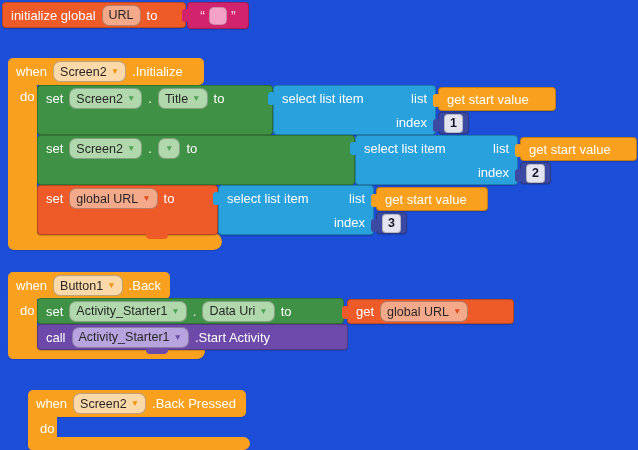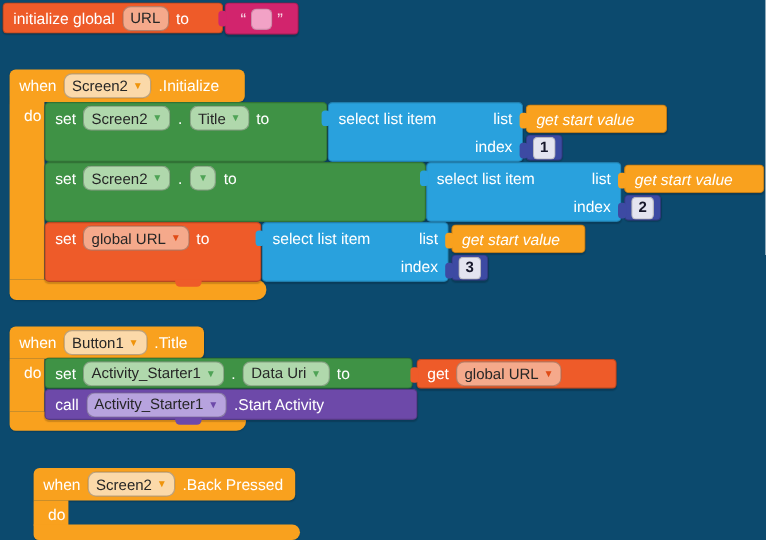--- a/index.html
+++ b/index.html
@@ -1,24 +1,24 @@
 <!DOCTYPE html>
 <html><head>
 <meta charset="utf-8">
 <style>
   html,body{margin:0;padding:0;background:#fff;}
-  .canvas{position:relative;width:638px;height:450px;background:#0c4a6e;
+  .canvas{position:relative;width:638px;height:450px;background:#1d4ed8;
           font-family:"Liberation Sans",sans-serif;font-size:13px;color:#fff;overflow:hidden;}
   .grp{position:absolute;}
   .blk{position:absolute;box-sizing:border-box;display:flex;align-items:center;gap:6px;
        padding:0 8px;border-radius:4px;white-space:nowrap;border:1px solid rgba(0,0,0,.22);
        box-shadow:0 1px 1px rgba(0,0,0,.18);}
   .two{flex-direction:column;align-items:stretch;gap:0;padding:0;}
   .line{display:flex;align-items:center;gap:6px;height:25px;padding:0 8px;box-sizing:border-box;}
-  .ev{background:#F9A11E;font-style:italic;}
+  .ev{background:#F9A11E;}
   .grn{background:#3F9245;}
   .blu{background:#29A1DD;}
   .vrm{background:#EE5B29;}
   .pur{background:#6D49A9;}
   .mag{background:#D2246D;}
   .ind{background:#3D4AA3;}
   .piece{position:absolute;box-sizing:border-box;background:#F9A11E;box-shadow:0 1px 1px rgba(0,0,0,.15);}
   .hdr{border-radius:5px 5px 5px 0;display:flex;align-items:center;gap:6px;padding:0 8px;white-space:nowrap;}
   .bar{border-radius:0 9px 9px 6px;}
   .do-lbl{position:absolute;left:12px;top:4px;color:#fff;}
@@ -163,21 +163,21 @@
     </div>
   </div>
 
   <div class="grp" style="left:8px;top:272px;width:520px;height:88px">
     <div class="piece hdr" style="left:0;top:0;width:162px;height:27px">
       <span>when</span>
       <span class="pill pl-cream">
         <span>Button1</span>
         <span class="tri tri-or">▼</span>
       </span>
-      <span>.Title</span>
+      <span>.Back</span>
     </div>
     <div class="piece" style="left:0;top:27px;width:29px;height:44px">
       <span class="do-lbl">do</span>
     </div>
     <div class="piece bar" style="left:0;top:71px;width:197px;height:16px"></div>
 
     <div class="blk grn" style="left:29px;top:26px;width:307px;height:26px">
       <span>set</span>
       <span class="pill pl-green">
         <span>Activity_Starter1</span>

